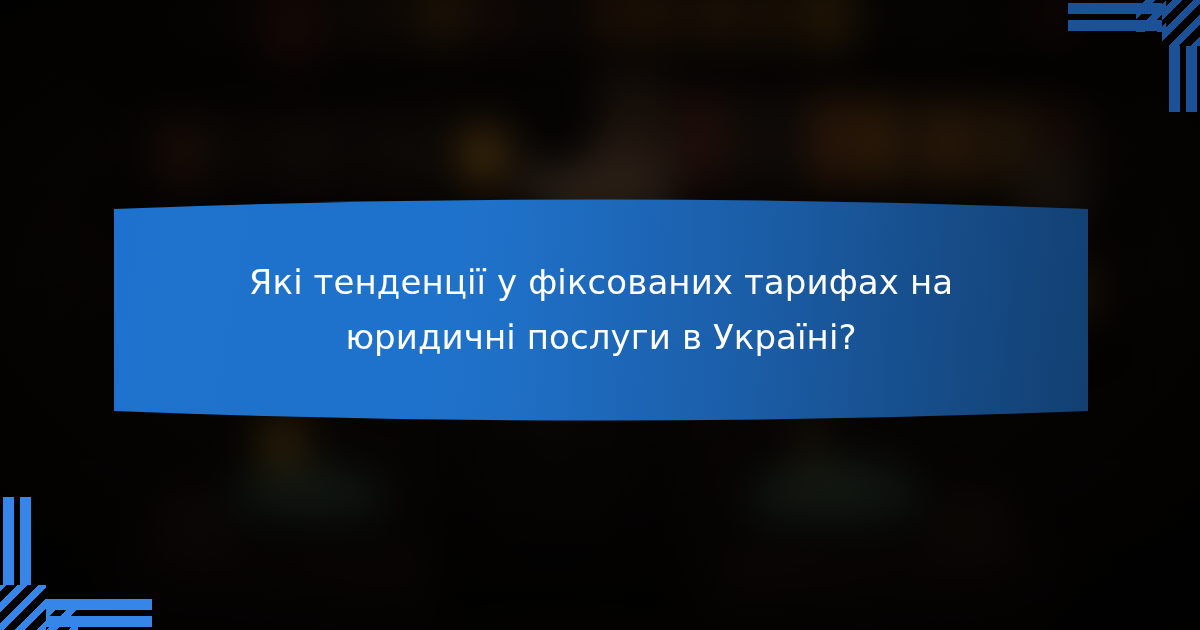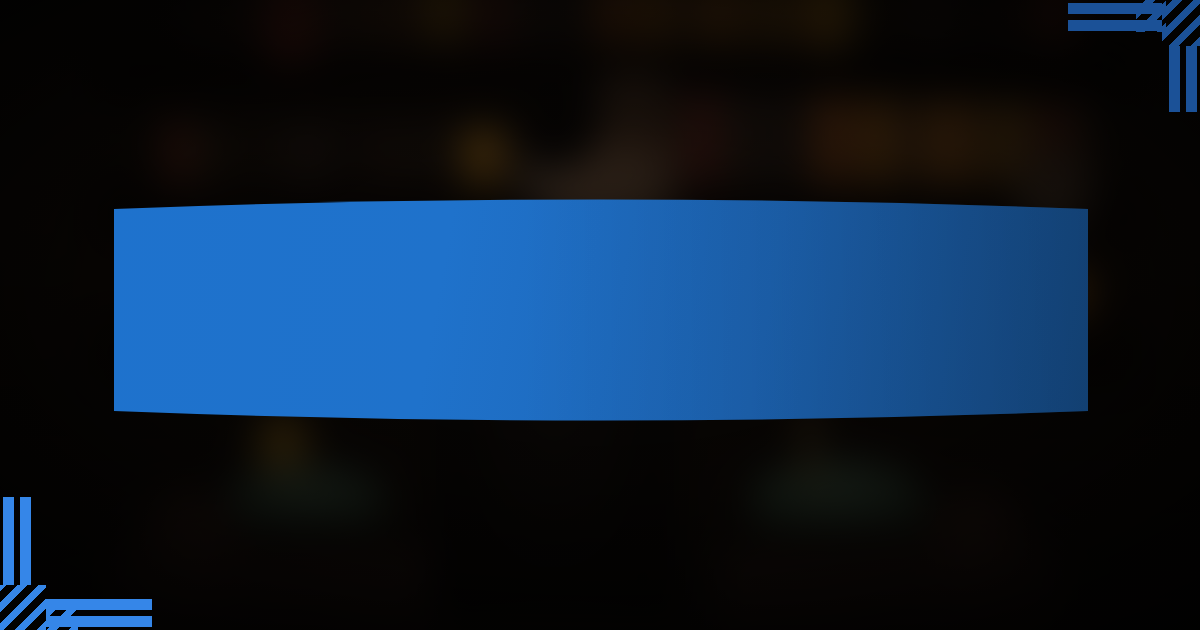--- a/index.html
+++ b/index.html
@@ -355,15 +355,17 @@
     <div class="bar" style="left:46px; top:124px; width:106px; height:11px;"></div>
     <div class="bar" style="left:46px; top:141px; width:106px; height:11px;"></div>
 
     <div class="hatch" style="left:0px; top:110px; width:46px; height:45px;"></div>
     <div class="hatch" style="left:46px; top:124px; width:32px; height:31px;"></div>
   </div>
 
   <div id="banner-wrap">
     <div id="banner-shape"></div>
     <div id="banner-tint"></div>
+    <h1 id="banner-title">Які тенденції у фіксованих тарифах на
+юридичні послуги в Україні?</h1>
   </div>
 
 </div>
 
 </body></html>

